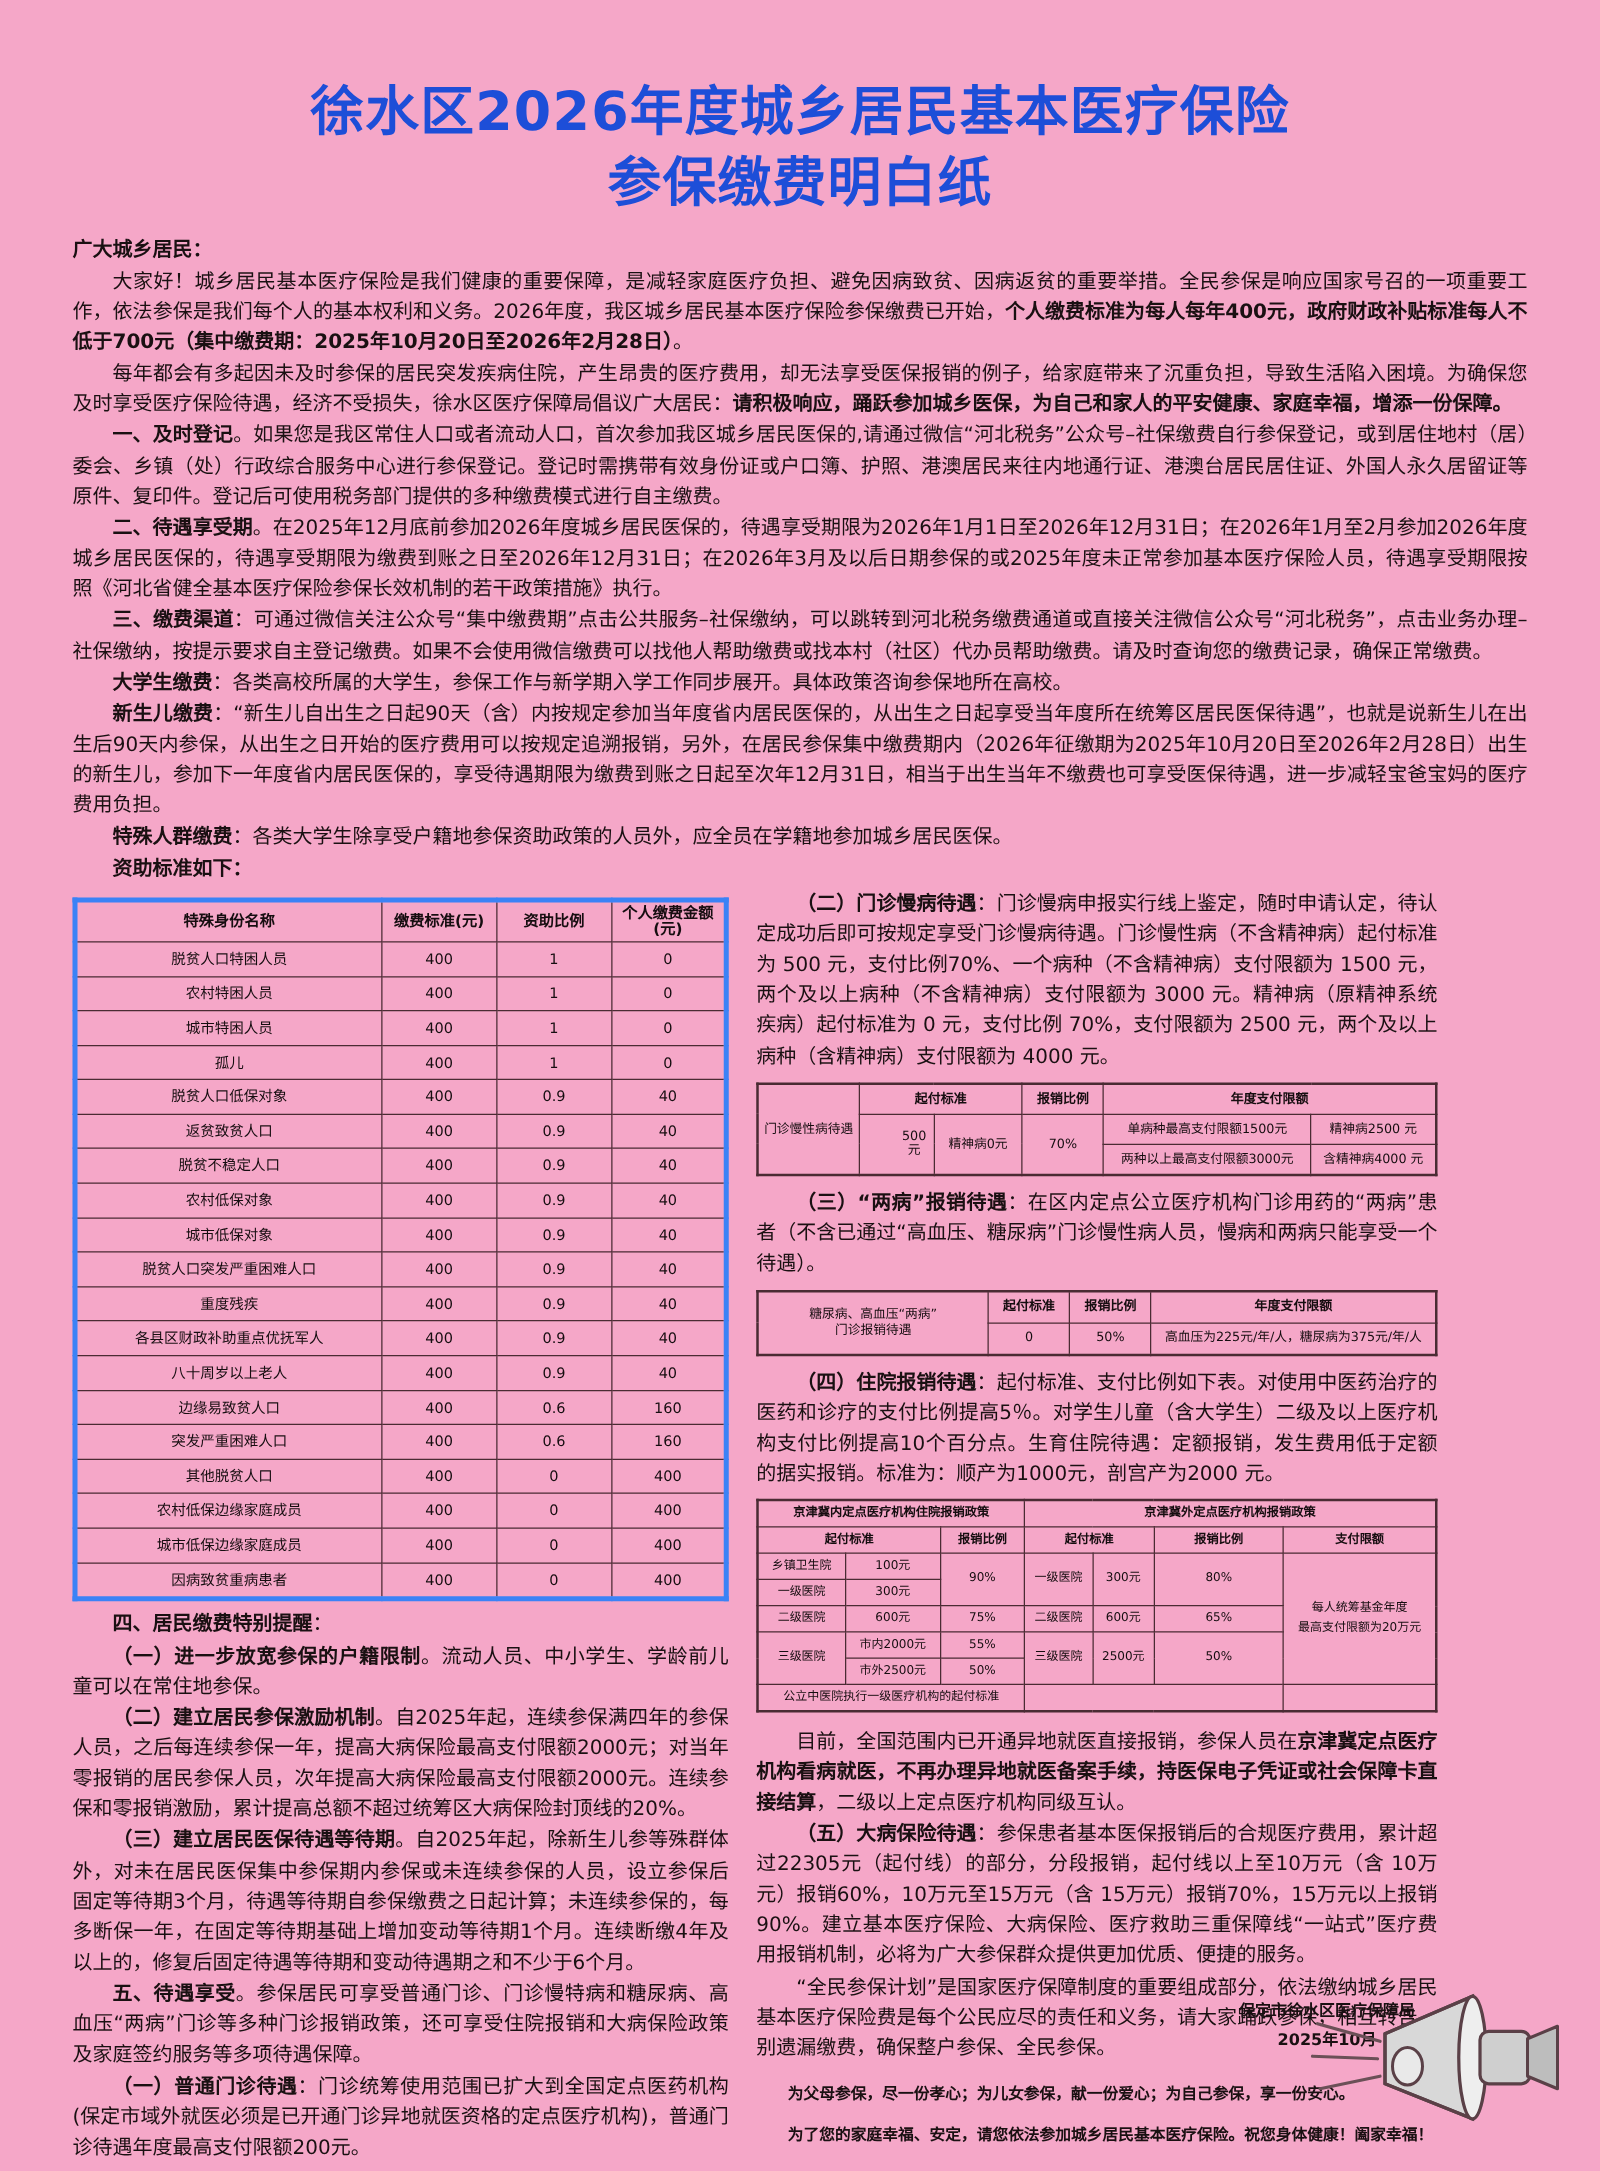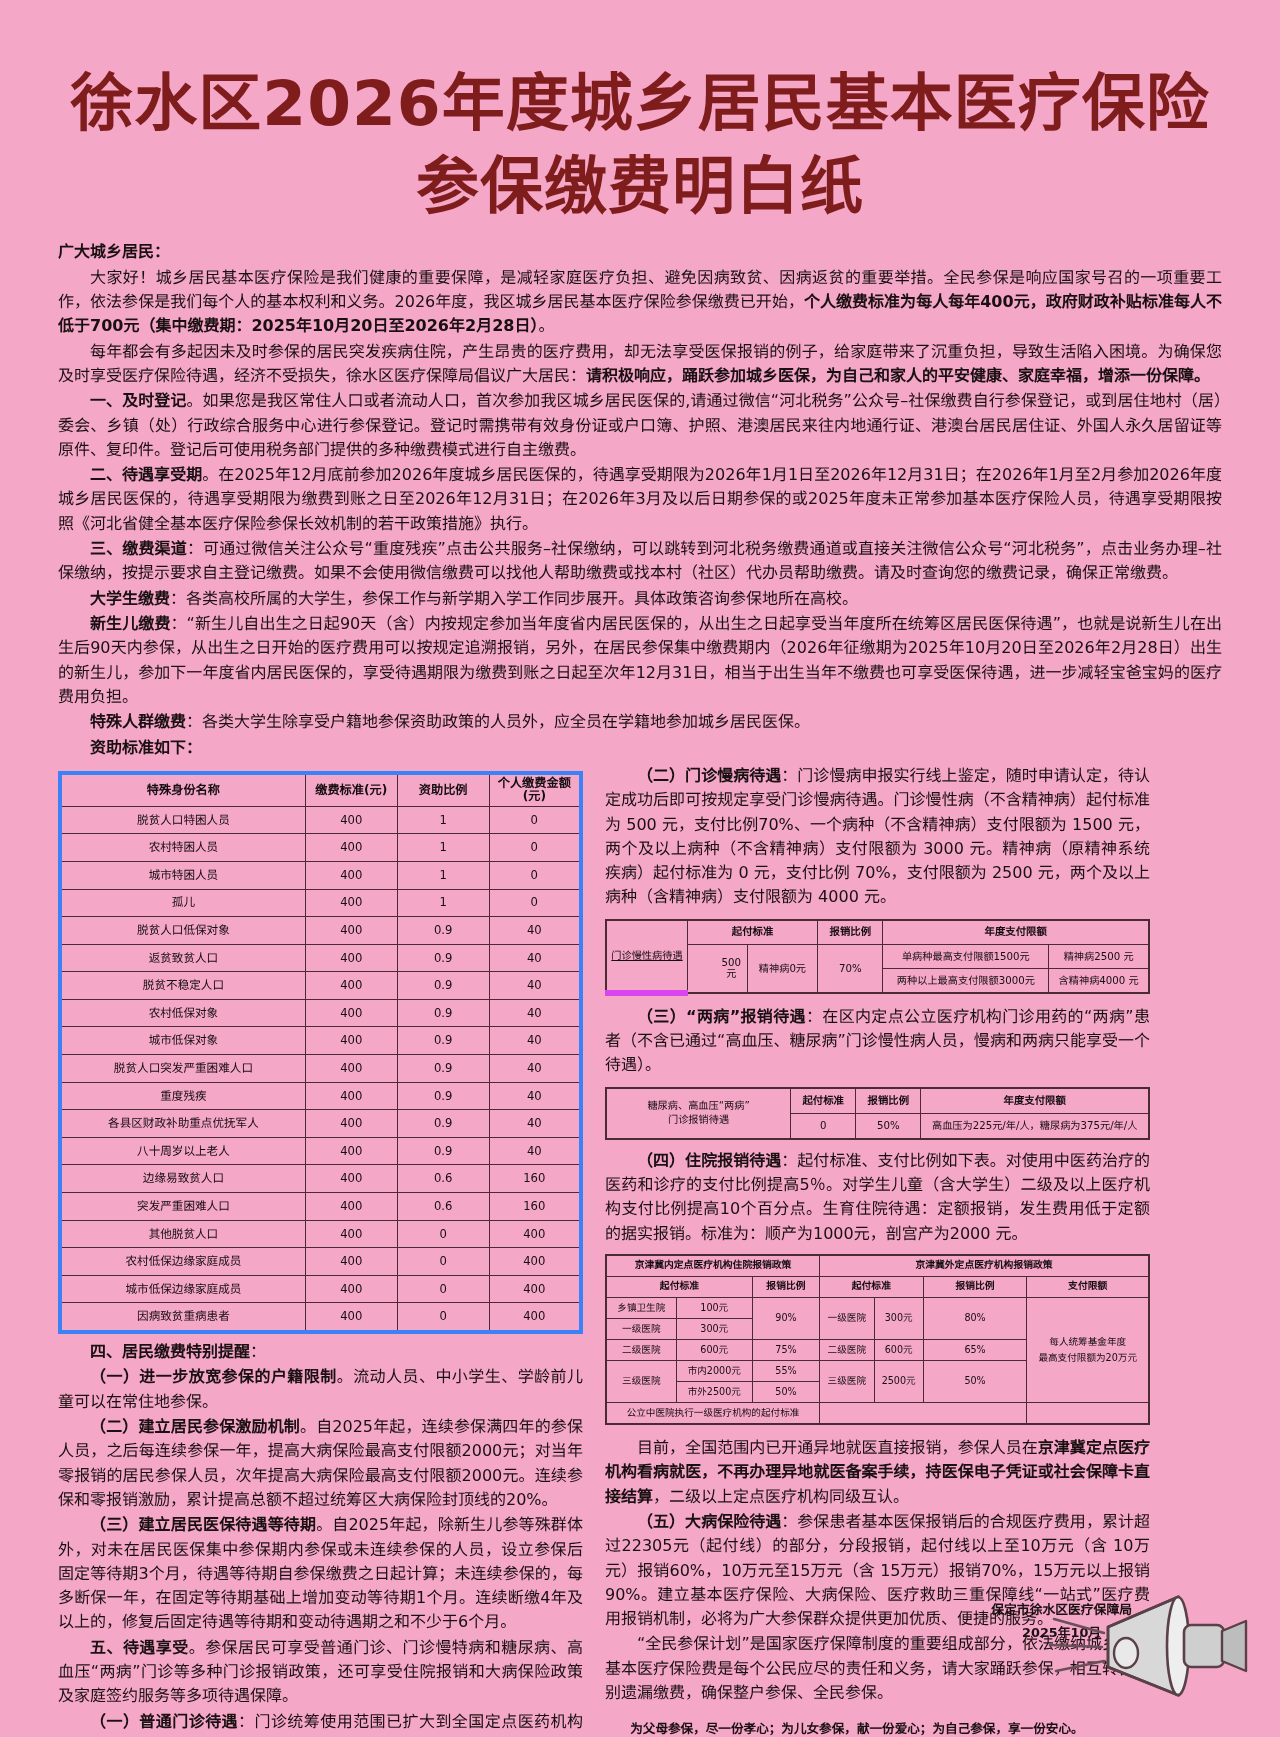--- a/index.html
+++ b/index.html
@@ -8,22 +8,22 @@
     background:#f5a7c8;
     font-family:"DejaVu Sans","Liberation Sans",sans-serif;
     color:#1a1012;
     overflow:hidden;
   }
   .page{position:relative;width:1280px;height:1737px;box-sizing:border-box;padding:0;}
 
   
   .title-block{padding:62px 60px 6px 60px;text-align:center;}
   .title-line{
-    font-size:63px;font-weight:bold;letter-spacing:1px;
-    line-height:1.32;color:#7f1d1d;
+    font-size:43px;font-weight:bold;letter-spacing:1px;
+    line-height:1.32;color:#1d4ed8;
     font-family:"DejaVu Sans","Liberation Sans",sans-serif;
   }
 
   
   .columns{display:flex;padding:0 58px;gap:22px;align-items:flex-start;}
   .col{width:525px;}
   .col-left{width:525px;}
   .col-right{width:545px;}
 
   p.t{
@@ -94,21 +94,21 @@
     <div class="title-line">徐水区2026年度城乡居民基本医疗保险</div>
     <div class="title-line">参保缴费明白纸</div>
   </div>
 
   <div style="padding:6px 58px 0 58px;">
     <p class="t lead">广大城乡居民：</p>
     <p class="t ind"><span>大家好！城乡居民基本医疗保险是我们健康的重要保障，是减轻家庭医疗负担、避免因病致贫、因病返贫的重要举措。全民参保是响应国家号召的一项重要工作，依法参保是我们每个人的基本权利和义务。2026年度，我区城乡居民基本医疗保险参保缴费已开始，</span><span class="b">个人缴费标准为每人每年400元，政府财政补贴标准每人不低于700元（集中缴费期：2025年10月20日至2026年2月28日）</span><span>。</span></p>
     <p class="t ind"><span>每年都会有多起因未及时参保的居民突发疾病住院，产生昂贵的医疗费用，却无法享受医保报销的例子，给家庭带来了沉重负担，导致生活陷入困境。为确保您及时享受医疗保险待遇，经济不受损失，徐水区医疗保障局倡议广大居民：</span><span class="b">请积极响应，踊跃参加城乡医保，为自己和家人的平安健康、家庭幸福，增添一份保障。</span></p>
     <p class="t ind"><span class="b">一、及时登记</span><span>。如果您是我区常住人口或者流动人口，首次参加我区城乡居民医保的,请通过微信“河北税务”公众号–社保缴费自行参保登记，或到居住地村（居）委会、乡镇（处）行政综合服务中心进行参保登记。登记时需携带有效身份证或户口簿、护照、港澳居民来往内地通行证、港澳台居民居住证、外国人永久居留证等原件、复印件。登记后可使用税务部门提供的多种缴费模式进行自主缴费。</span></p>
     <p class="t ind"><span class="b">二、待遇享受期</span><span>。在2025年12月底前参加2026年度城乡居民医保的，待遇享受期限为2026年1月1日至2026年12月31日；在2026年1月至2月参加2026年度城乡居民医保的，待遇享受期限为缴费到账之日至2026年12月31日；在2026年3月及以后日期参保的或2025年度未正常参加基本医疗保险人员，待遇享受期限按照《河北省健全基本医疗保险参保长效机制的若干政策措施》执行。</span></p>
-    <p class="t ind"><span class="b">三、缴费渠道</span><span>：可通过微信关注公众号“重度残疾”点击公共服务–社保缴纳，可以跳转到河北税务缴费通道或直接关注微信公众号“河北税务”，点击业务办理–社保缴纳，按提示要求自主登记缴费。如果不会使用微信缴费可以找他人帮助缴费或找本村（社区）代办员帮助缴费。请及时查询您的缴费记录，确保正常缴费。</span></p>
+    <p class="t ind"><span class="b">三、缴费渠道</span><span>：可通过微信关注公众号“集中缴费期”点击公共服务–社保缴纳，可以跳转到河北税务缴费通道或直接关注微信公众号“河北税务”，点击业务办理–社保缴纳，按提示要求自主登记缴费。如果不会使用微信缴费可以找他人帮助缴费或找本村（社区）代办员帮助缴费。请及时查询您的缴费记录，确保正常缴费。</span></p>
     <p class="t ind"><span class="b">大学生缴费</span><span>：各类高校所属的大学生，参保工作与新学期入学工作同步展开。具体政策咨询参保地所在高校。</span></p>
     <p class="t ind"><span class="b">新生儿缴费</span><span>：“新生儿自出生之日起90天（含）内按规定参加当年度省内居民医保的，从出生之日起享受当年度所在统筹区居民医保待遇”，也就是说新生儿在出生后90天内参保，从出生之日开始的医疗费用可以按规定追溯报销，另外，在居民参保集中缴费期内（2026年征缴期为2025年10月20日至2026年2月28日）出生的新生儿，参加下一年度省内居民医保的，享受待遇期限为缴费到账之日起至次年12月31日，相当于出生当年不缴费也可享受医保待遇，进一步减轻宝爸宝妈的医疗费用负担。</span></p>
     <p class="t ind"><span class="b">特殊人群缴费</span><span>：各类大学生除享受户籍地参保资助政策的人员外，应全员在学籍地参加城乡居民医保。</span></p>
     <p class="t ind b">资助标准如下：</p>
   </div>
 
   <div class="columns" style="margin-top:4px;">
 
     <div class="col col-left">
 
@@ -278,21 +278,21 @@
 
     </div>
 
     <div class="col col-right">
 
       <p class="t ind"><span class="b">（二）门诊慢病待遇</span><span>：门诊慢病申报实行线上鉴定，随时申请认定，待认定成功后即可按规定享受门诊慢病待遇。门诊慢性病（不含精神病）起付标准为 500 元，支付比例70%、一个病种（不含精神病）支付限额为 1500 元，两个及以上病种（不含精神病）支付限额为 3000 元。精神病（原精神系统疾病）起付标准为 0 元，支付比例 70%，支付限额为 2500 元，两个及以上病种（含精神病）支付限额为 4000 元。</span></p>
 
       <table class="tbl-mini tbl-chronic">
         <tbody>
           <tr>
-            <td class="c-label" rowspan="3" style="border-bottom:6px solid #d946ef;text-decoration:underline;"><span>门诊慢性病待遇</span></td>
+            <td class="c-label" rowspan="3" style="border-bottom:1px solid #d946ef;"><span>门诊慢性病待遇</span></td>
             <td class="hd" colspan="2">起付标准</td>
             <td class="hd" rowspan="1">报销比例</td>
             <td class="hd" colspan="2">年度支付限额</td>
           </tr>
           <tr>
             <td class="c-qf" rowspan="2">500元</td>
             <td class="c-jsb" rowspan="2">精神病0元</td>
             <td class="c-bx" rowspan="2">70%</td>
             <td>单病种最高支付限额1500元</td>
             <td>精神病2500 元</td>

